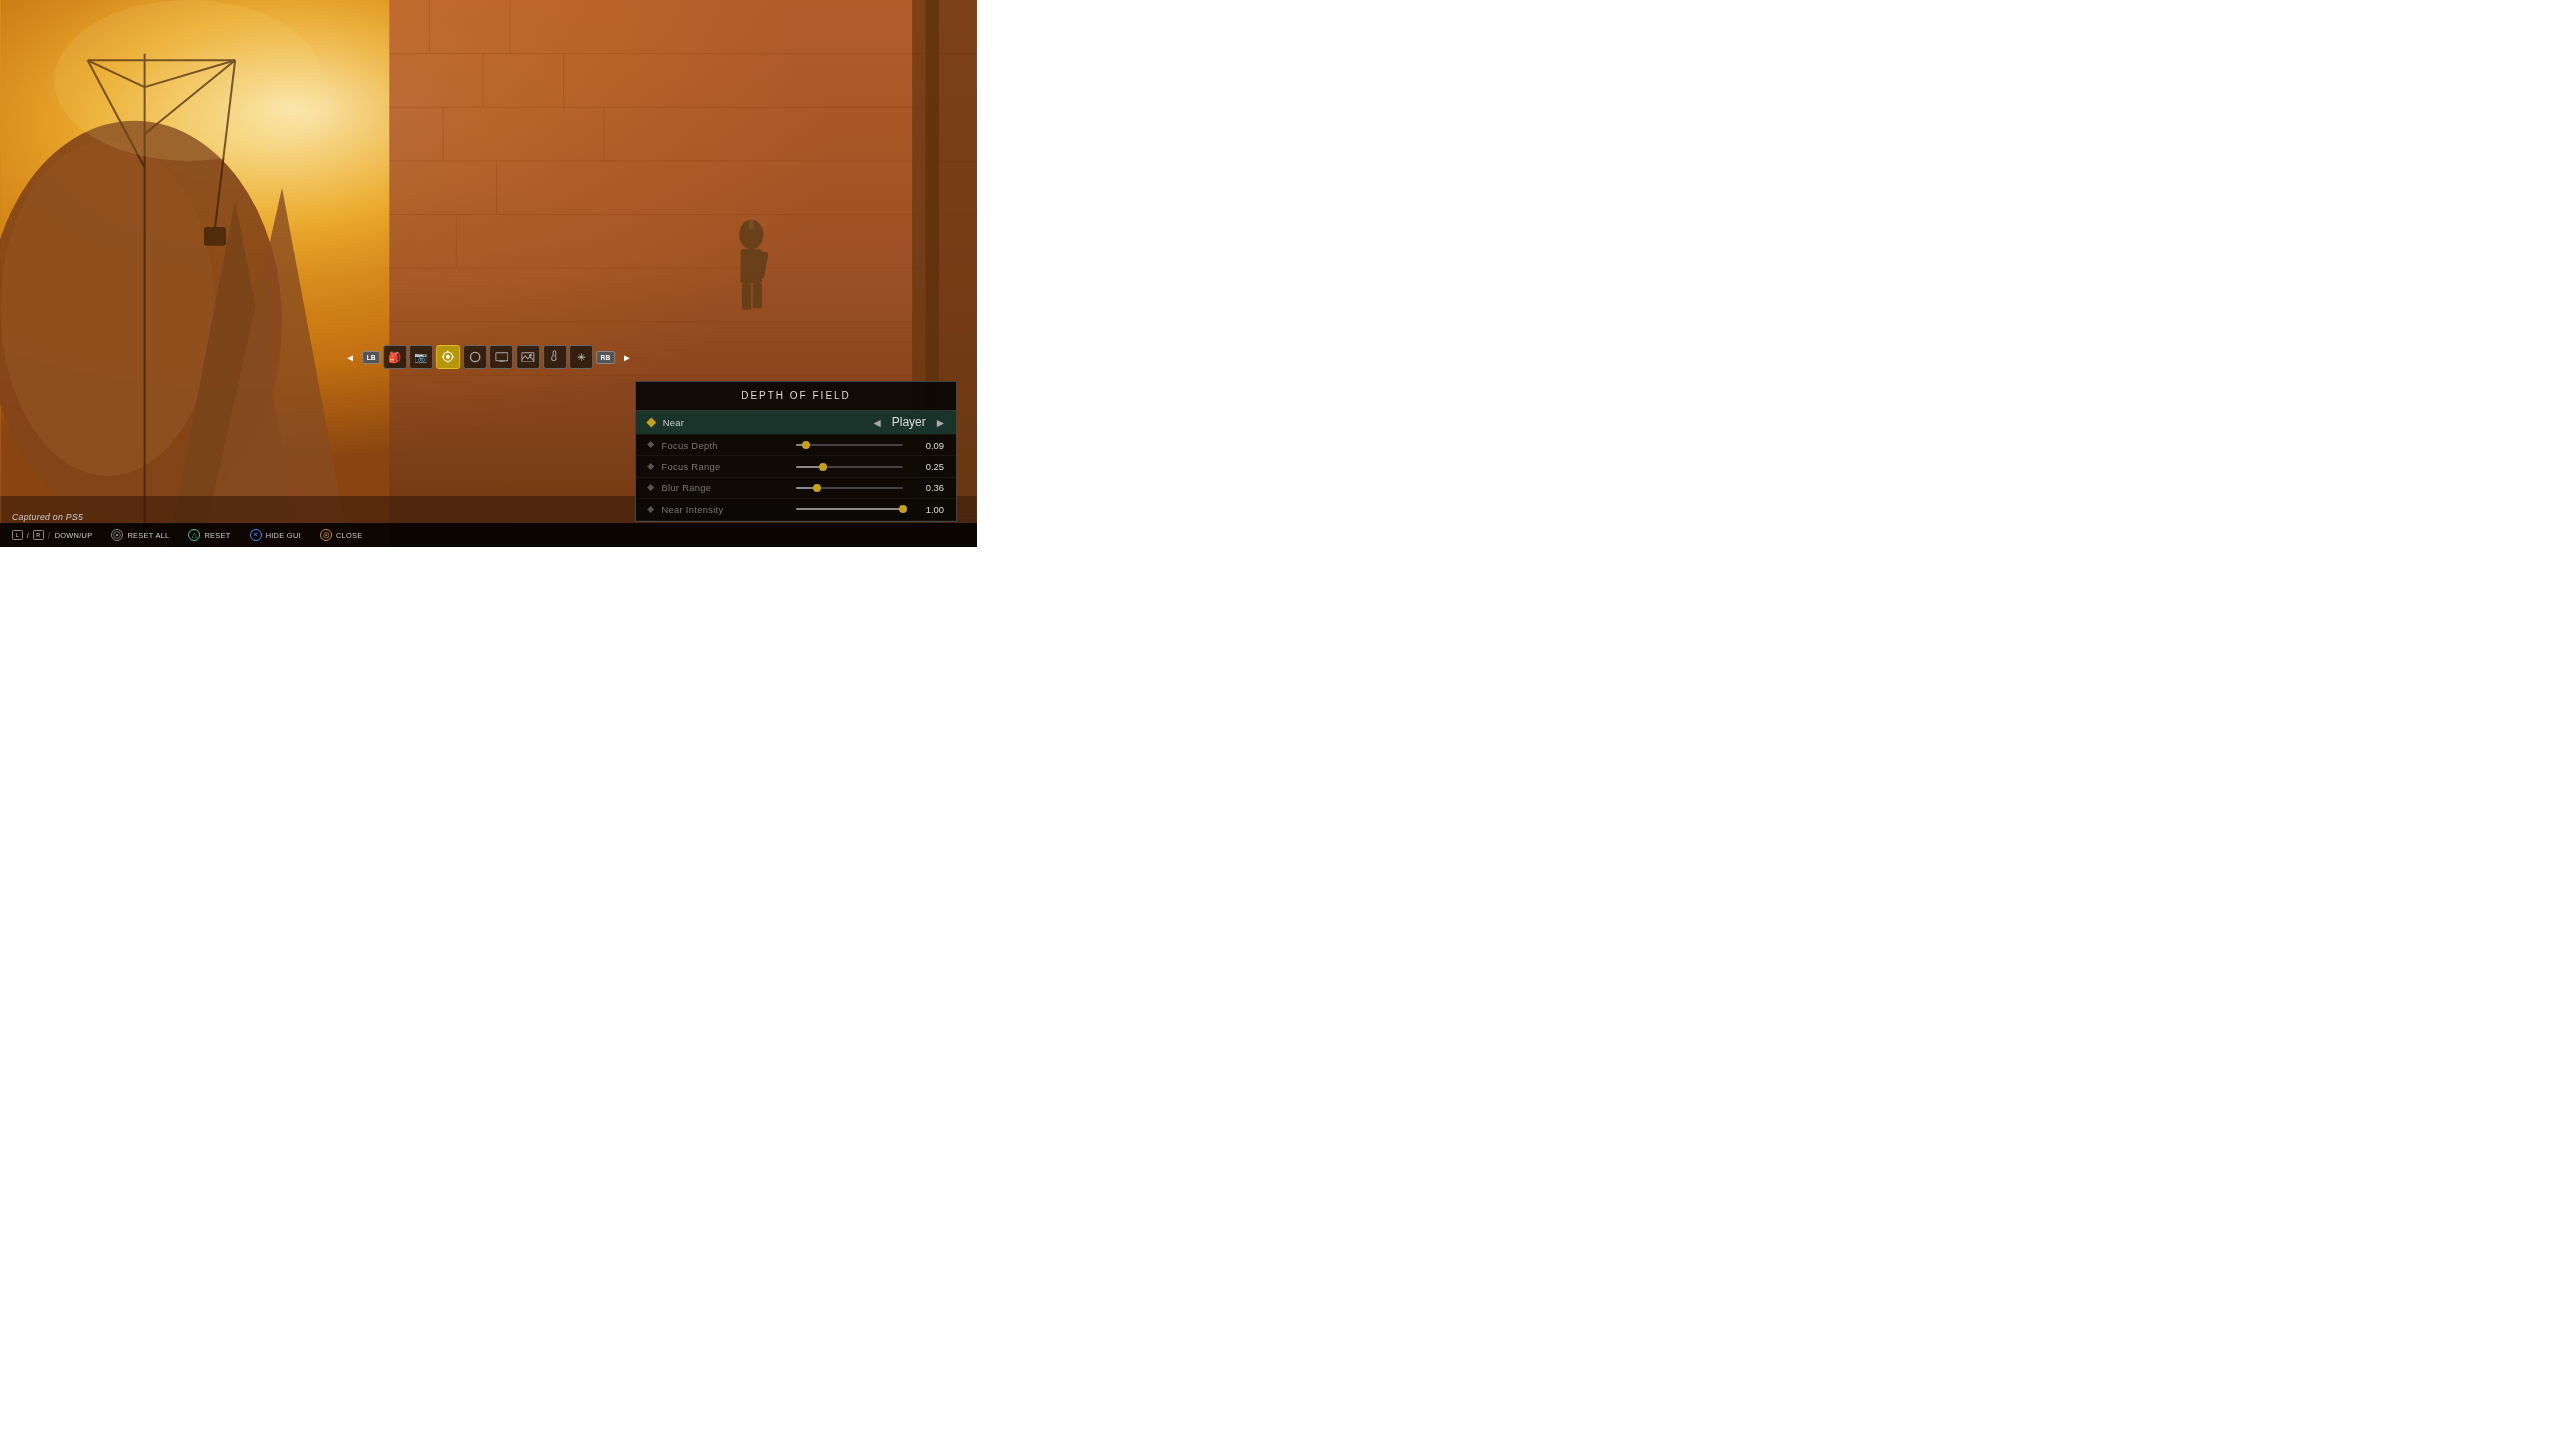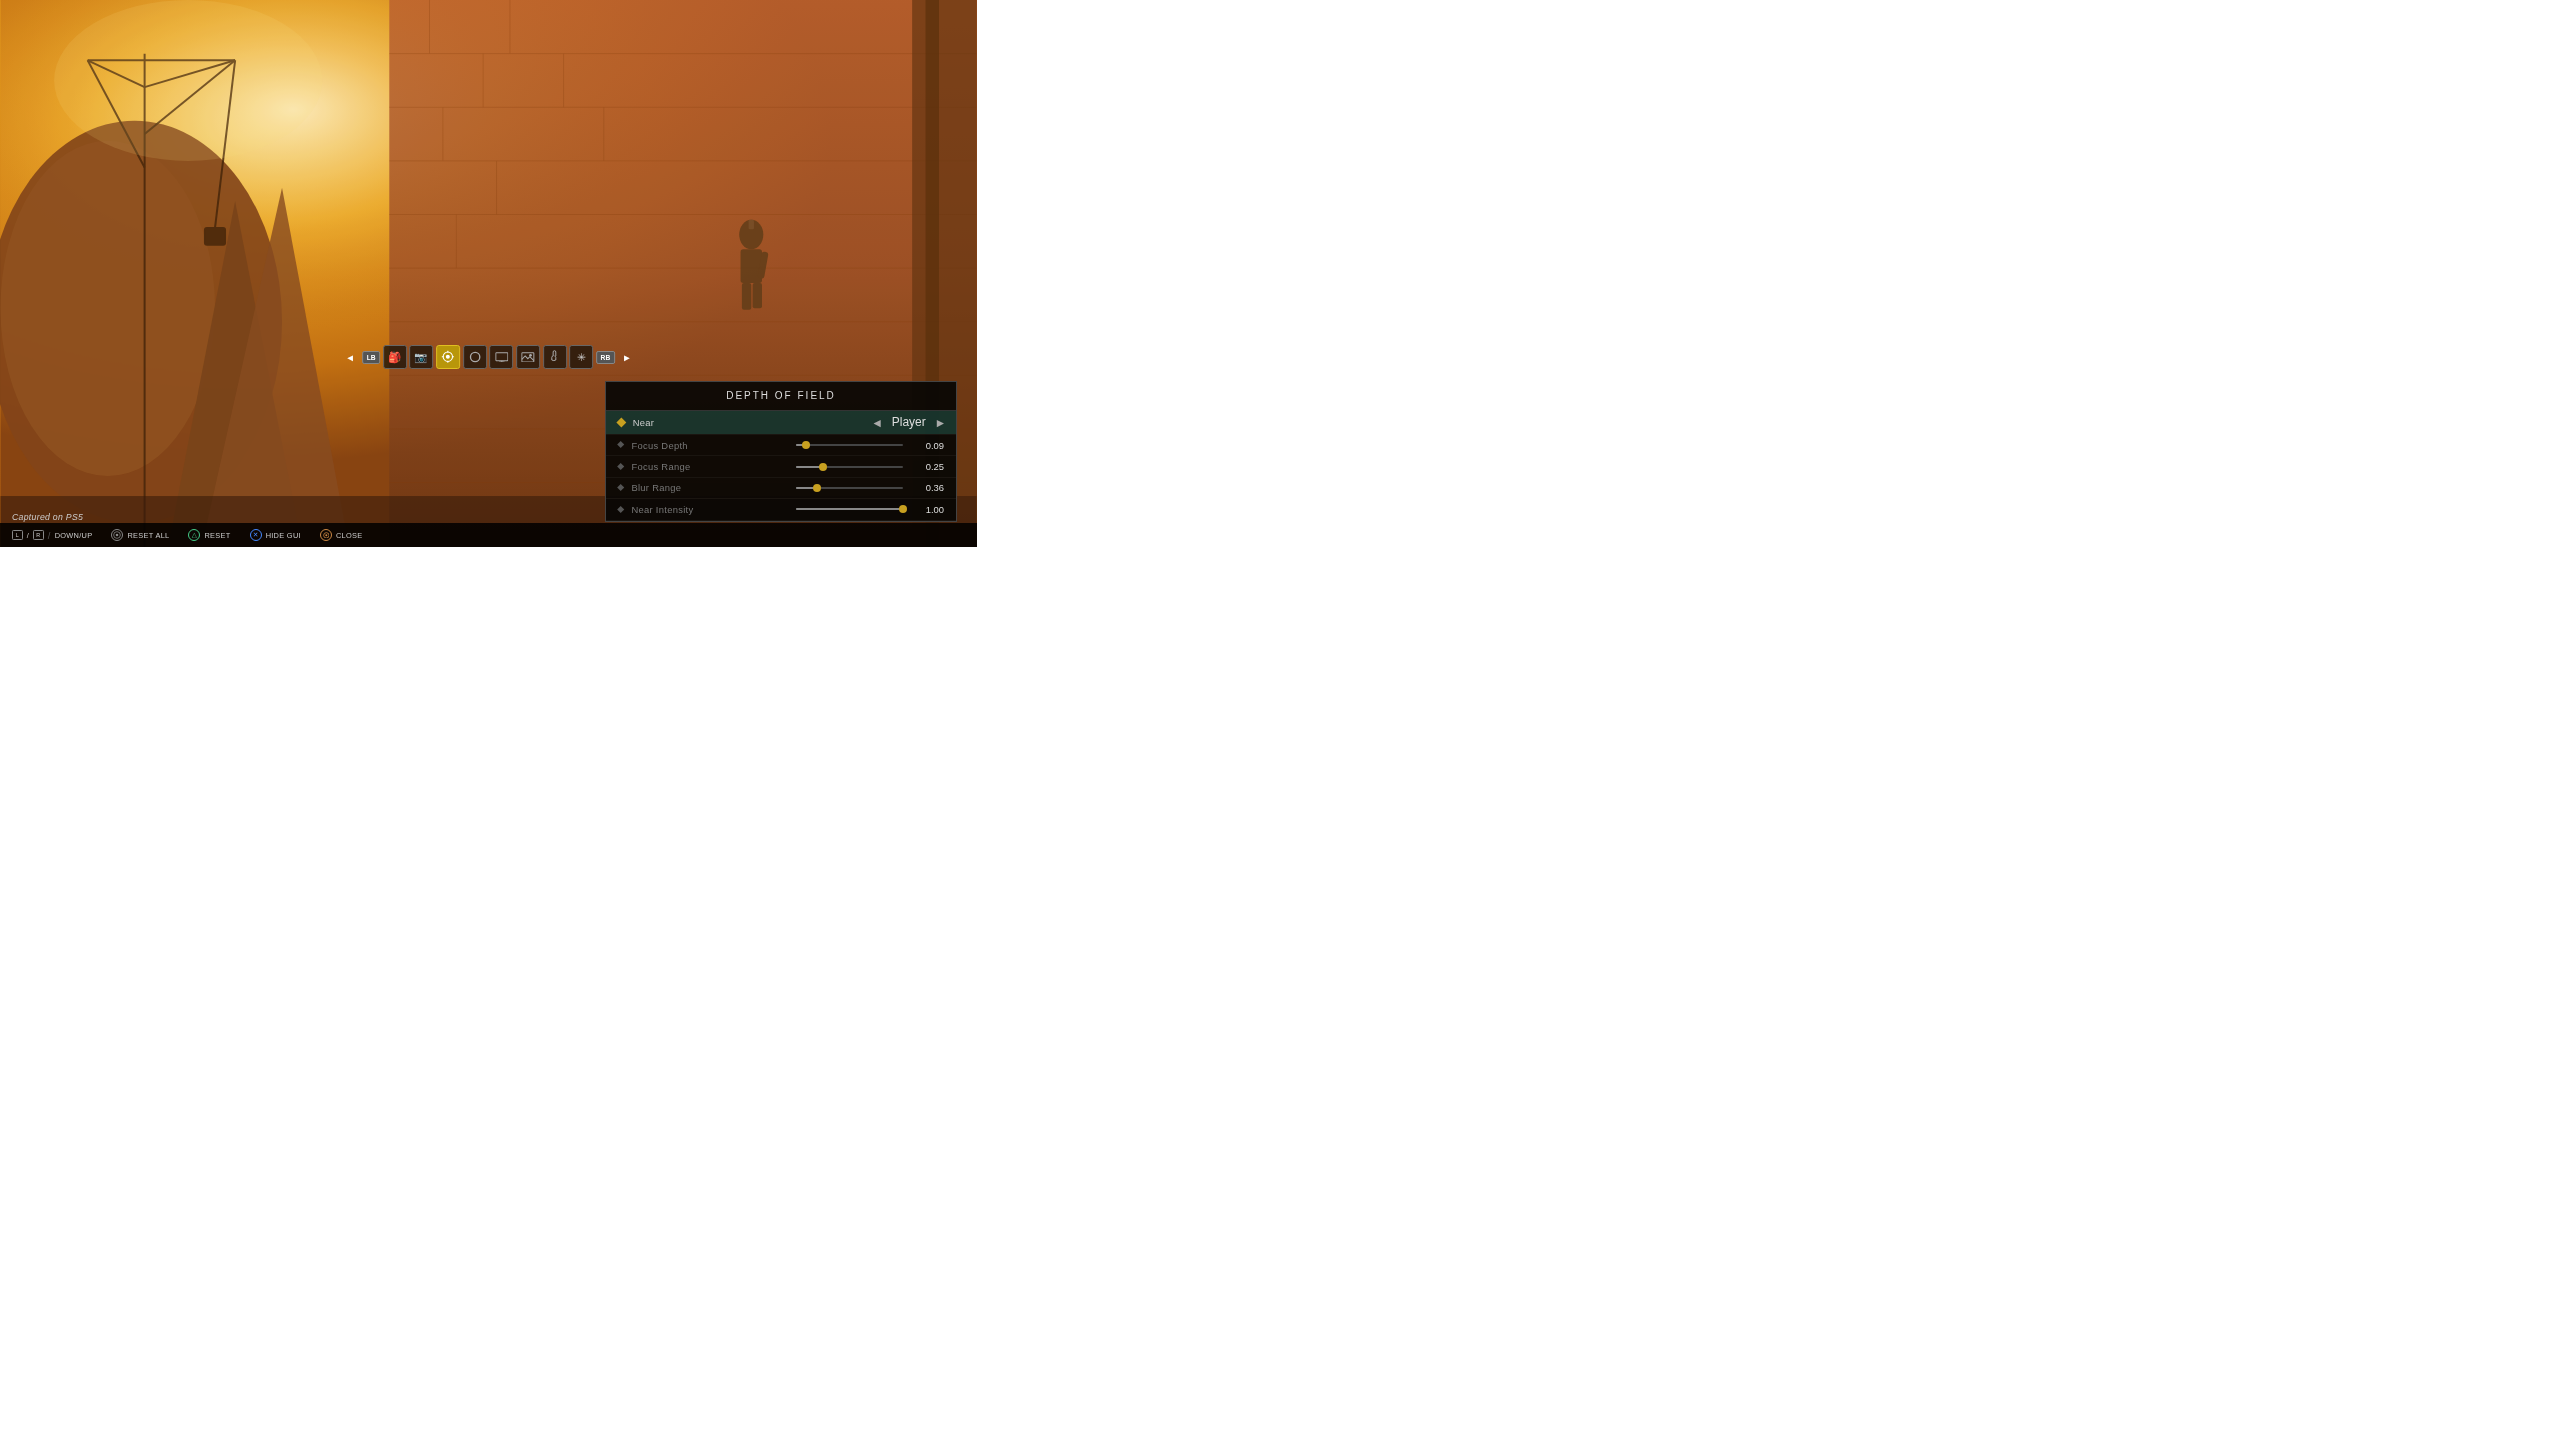--- a/index.html
+++ b/index.html
@@ -89,21 +89,21 @@
       background: #b8960a;
       border-color: #e0c020;
       color: #fff;
     }
 
     
     #panel {
       position: absolute;
       bottom: 25.5px;
       right: 20px;
-      width: 352px;
+      width: 322px;
       background: rgba(8, 6, 4, 0.93);
       border: 0.7px solid #444;
       z-index: 20;
     }
 
     #panel-title {
       text-align: center;
       padding: 8px 13.4px 5.4px;
       color: #ddd;
       font-size: 10px;

